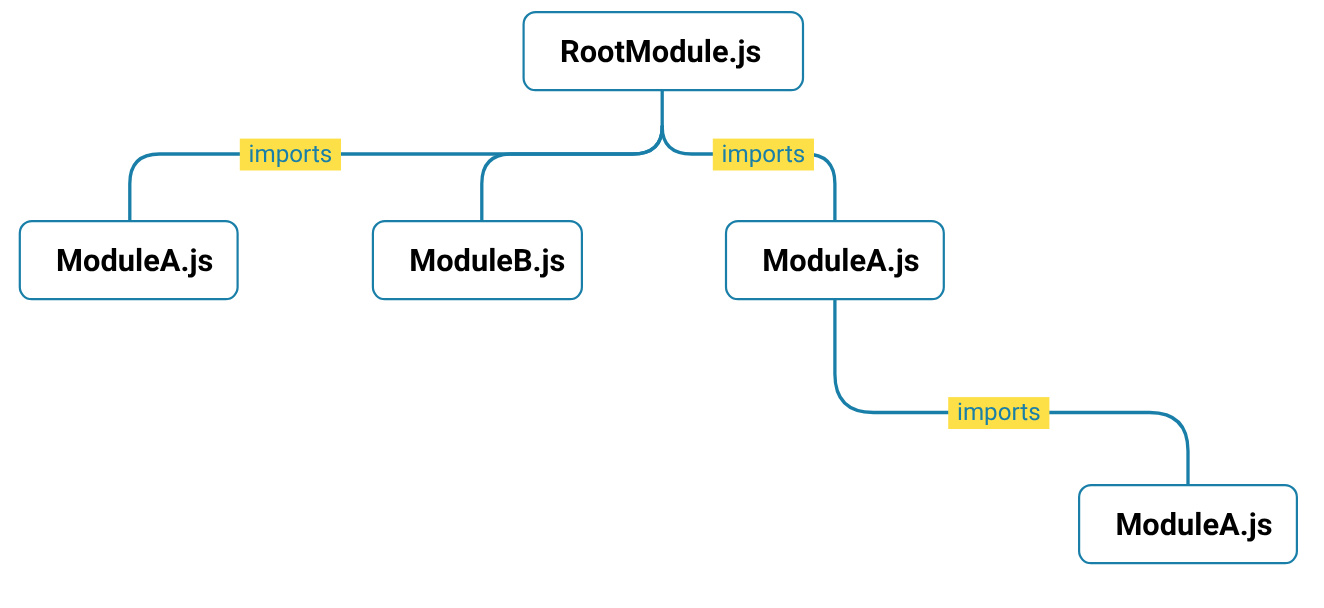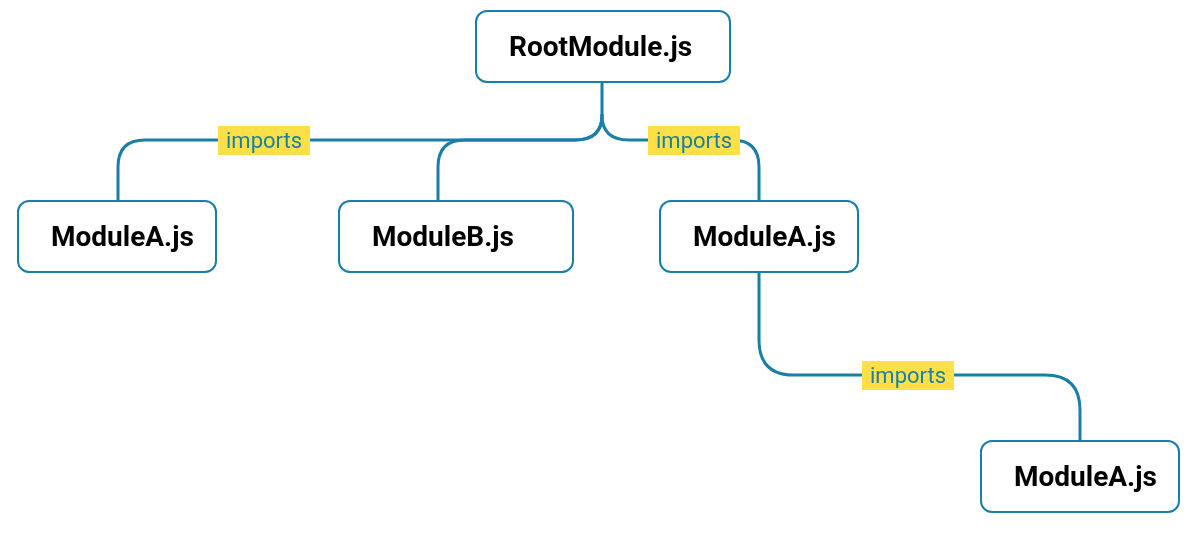--- a/index.html
+++ b/index.html
@@ -67,21 +67,21 @@
 </svg>
 
 <div class="node" style="left:475px; top:10px; width:256px;">
   <span>RootModule.js</span>
 </div>
 
 <div class="node" style="left:17px; top:200px; width:200px;">
   <span>ModuleA.js</span>
 </div>
 
-<div class="node" style="left:338px; top:200px; width:236px;">
+<div class="node" style="left:338px; top:200px; width:192px;">
   <span>ModuleB.js</span>
 </div>
 
 <div class="node" style="left:659px; top:200px; width:200px;">
   <span>ModuleA.js</span>
 </div>
 
 <div class="node" style="left:980px; top:440px; width:200px;">
   <span>ModuleA.js</span>
 </div>

